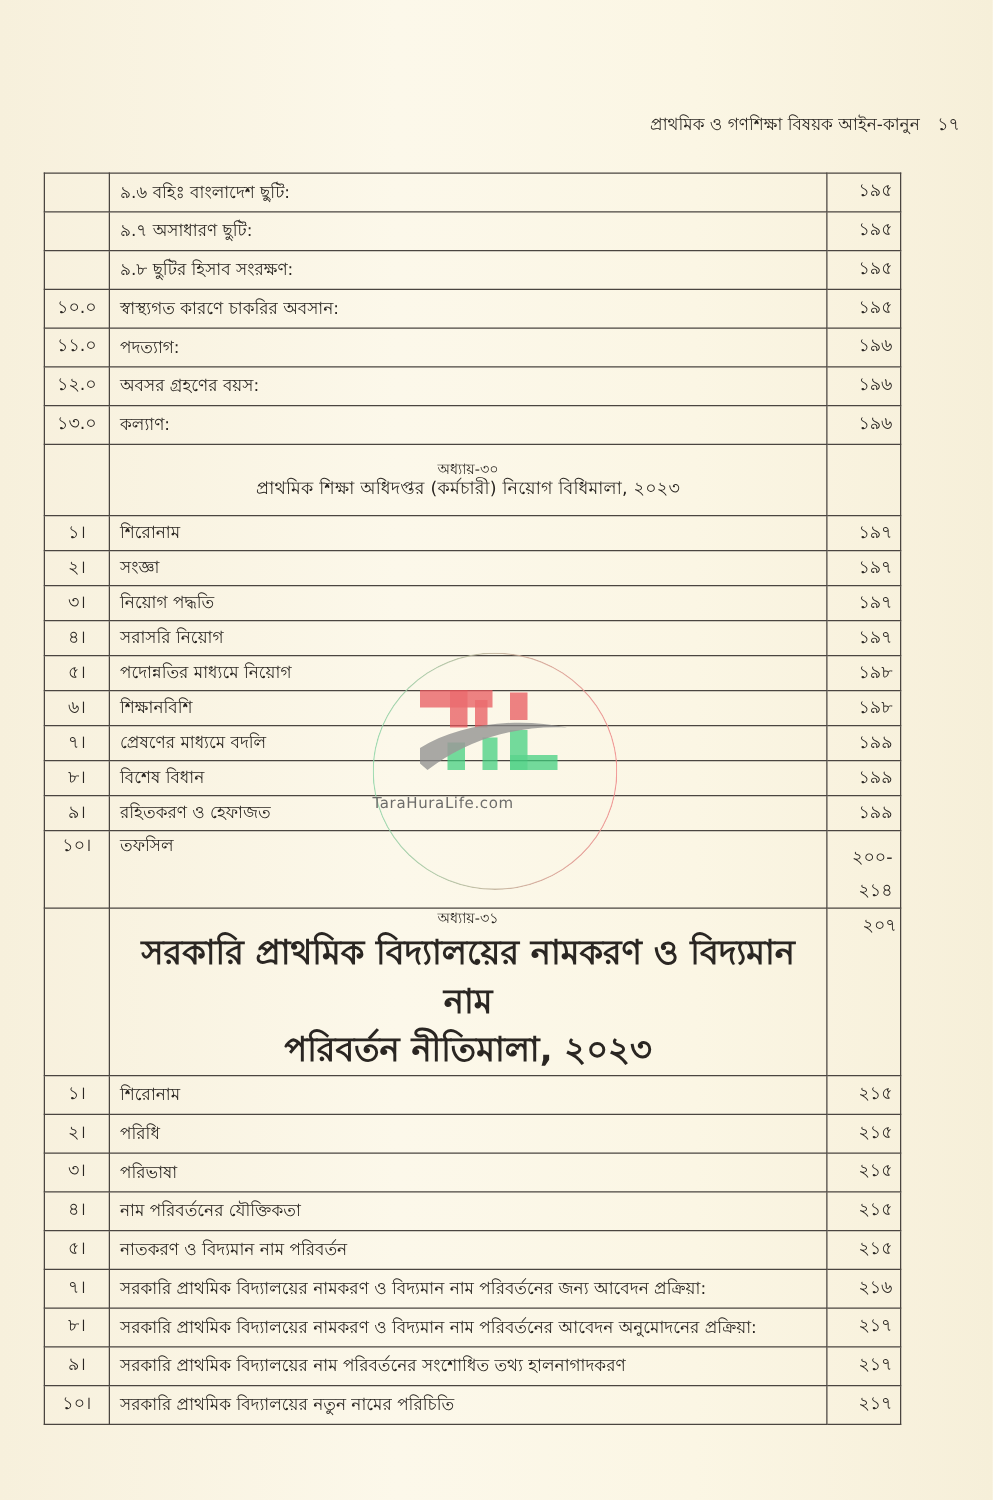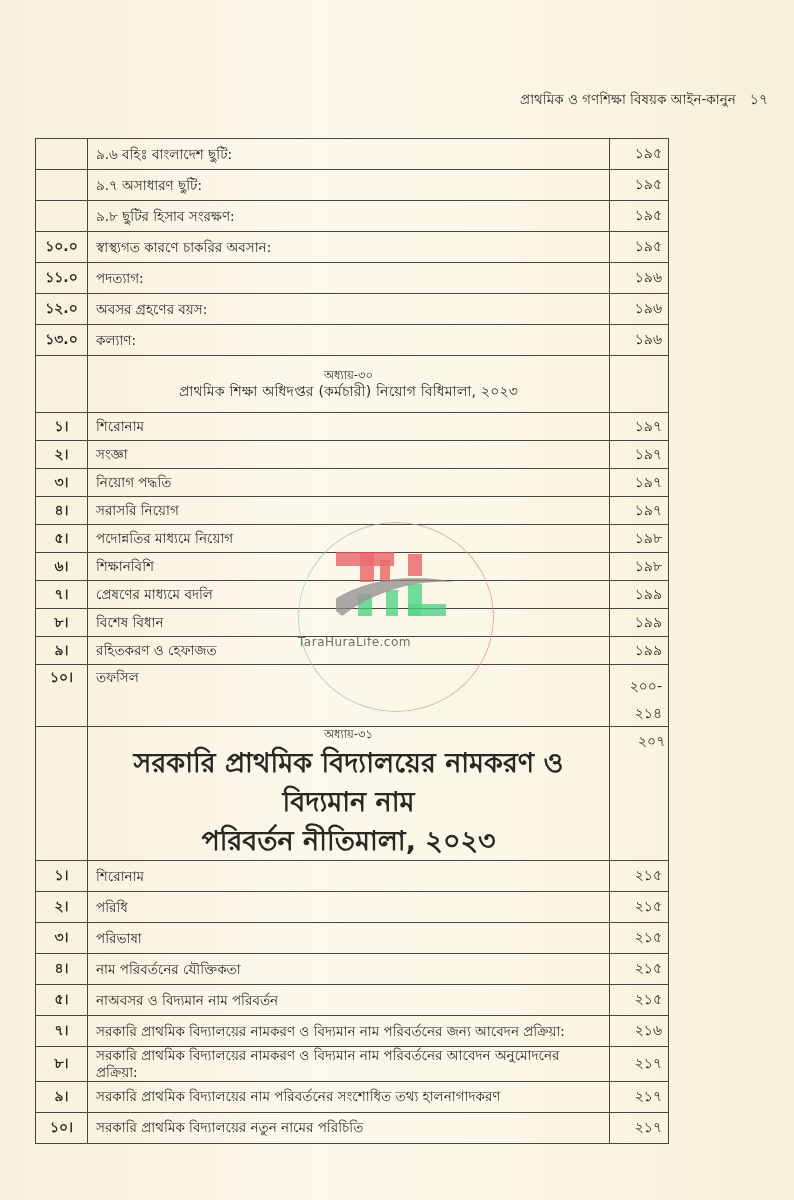--- a/index.html
+++ b/index.html
@@ -11,34 +11,34 @@
       color: #2a2622;
       position: relative;
     }
     .running-header {
       position: absolute; top: 88px; right: 26px;
       font-size: 13.5px; color: #2b2723;
       display: flex; gap: 14px; align-items: baseline;
     }
     .running-header .pg { font-size: 14px; }
     .toc {
-      position: absolute; left: 35px; top: 138px; width: 634px;
+      position: absolute; left: 35px; top: 138px; width: 686px;
       border-collapse: collapse;
       table-layout: fixed;
     }
     .toc td {
       border: 1.3px solid #4a4540;
       padding: 0 6px;
       font-size: 13.5px;
       vertical-align: middle;
       line-height: 1.25;
     }
     .toc col.c-num { width: 52px; }
     .toc col.c-page { width: 59px; }
-    .toc td.num { text-align: center; font-size: 14px; font-weight: bold; }
+    .toc td.num { text-align: center; font-size: 14px; }
     .toc td.page { text-align: right; font-size: 14px; }
     .toc td.title { padding-left: 8px; }
     tr.r32 td { height: 30px; }
     tr.r29 td { height: 27px; }
     tr.r32b td { height: 30px; }
     tr.tofsil td { height: 51px; vertical-align: top; padding-top: 4px; }
     tr.tofsil td.page { vertical-align: top; padding-top: 8px; line-height: 1.9; }
     tr.chap td { text-align: center; }
     .chap-label { font-size: 11.5px; display: block; margin-bottom: 1px; }
     .chap-title { font-size: 14px; font-weight: normal; display: block; letter-spacing: 0.2px; }
@@ -208,21 +208,21 @@
       <td class="title">পরিভাষা</td>
       <td class="page">২১৫</td>
     </tr>
     <tr class="r32b">
       <td class="num">৪।</td>
       <td class="title">নাম পরিবর্তনের যৌক্তিকতা</td>
       <td class="page">২১৫</td>
     </tr>
     <tr class="r32b">
       <td class="num">৫।</td>
-      <td class="title">নাঅবসর ও বিদ্যমান নাম পরিবর্তন</td>
+      <td class="title">নাতকরণ ও বিদ্যমান নাম পরিবর্তন</td>
       <td class="page">২১৫</td>
     </tr>
     <tr class="r32b">
       <td class="num">৭।</td>
       <td class="title">সরকারি প্রাথমিক বিদ্যালয়ের নামকরণ ও বিদ্যমান নাম পরিবর্তনের জন্য আবেদন প্রক্রিয়া:</td>
       <td class="page">২১৬</td>
     </tr>
     <tr class="r32b">
       <td class="num">৮।</td>
       <td class="title">সরকারি প্রাথমিক বিদ্যালয়ের নামকরণ ও বিদ্যমান নাম পরিবর্তনের আবেদন অনুমোদনের প্রক্রিয়া:</td>

